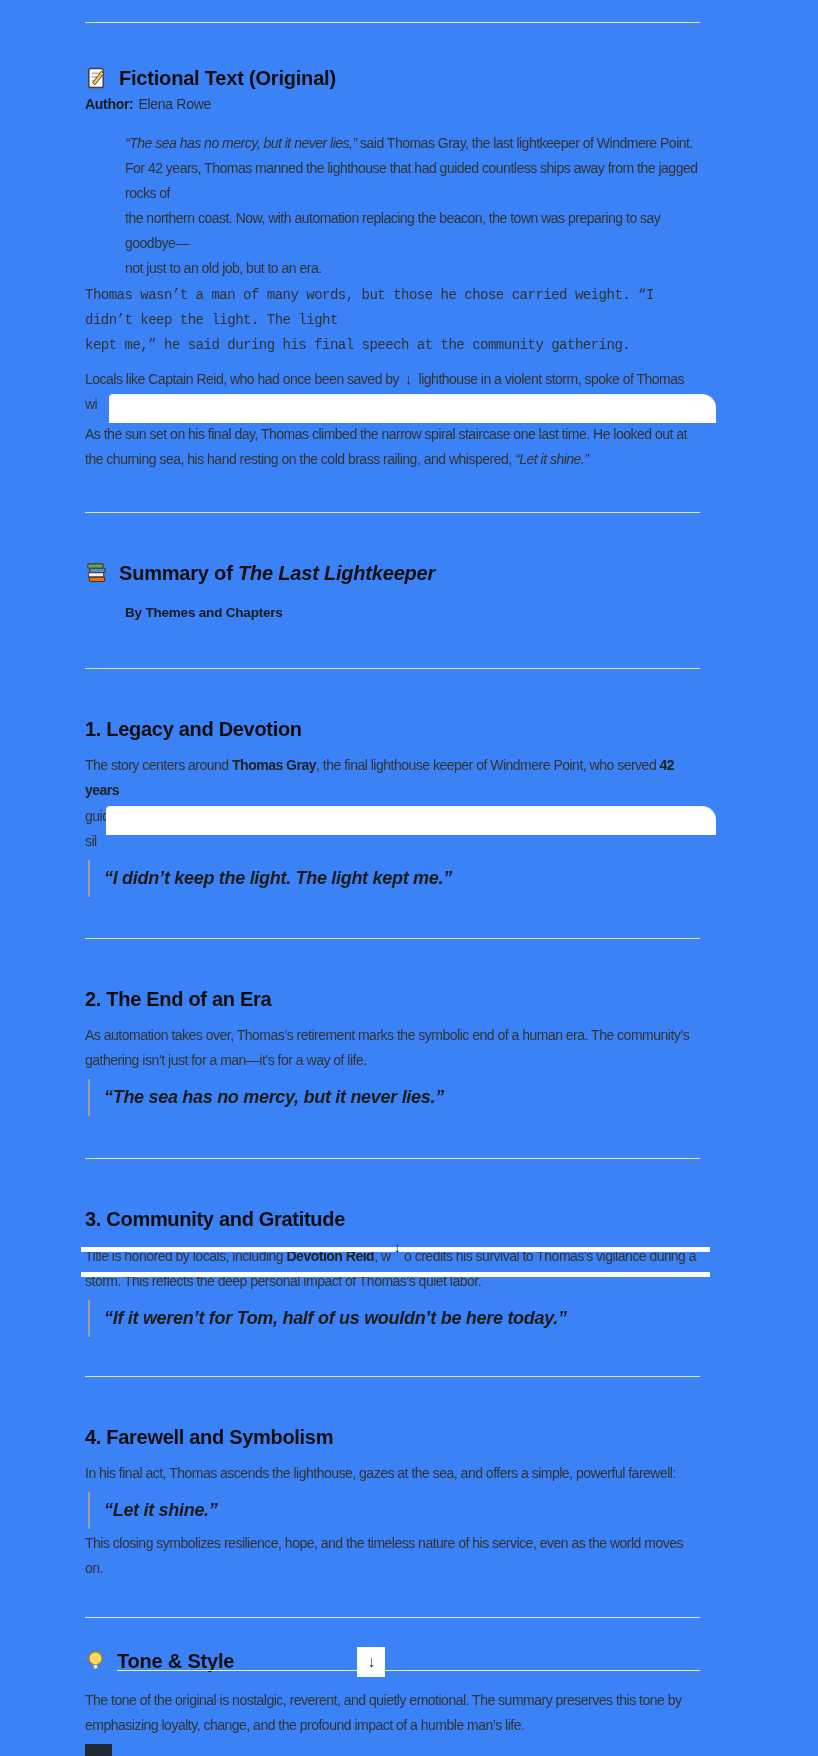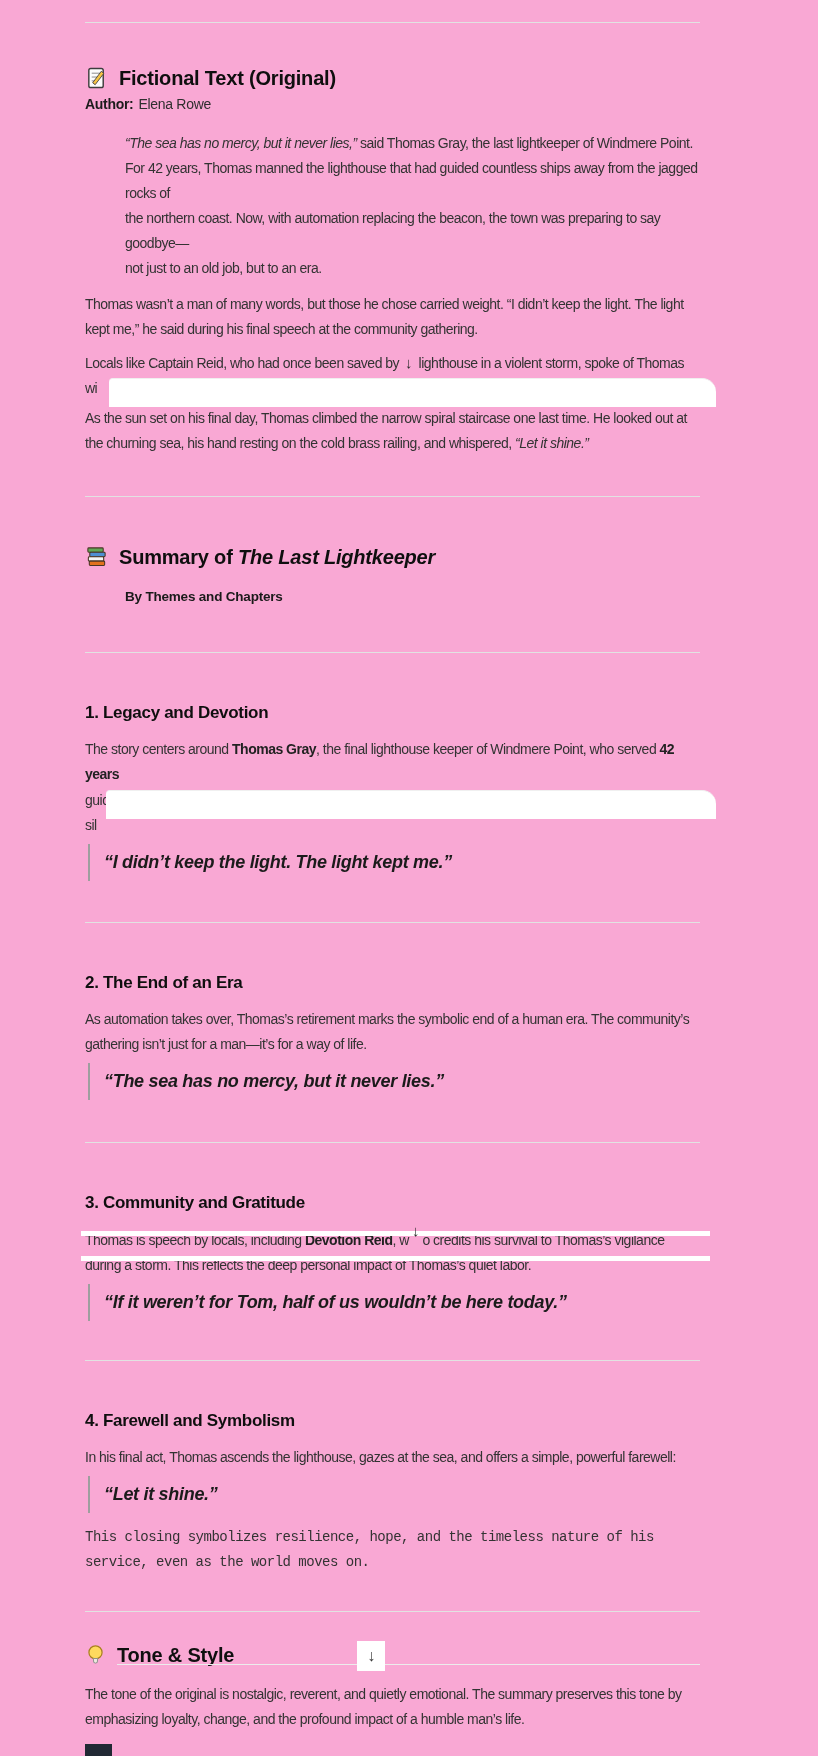--- a/index.html
+++ b/index.html
@@ -1,20 +1,20 @@
 <!DOCTYPE html>
 <html><head>
 <meta charset="utf-8">
 <style>
   html,body{margin:0;padding:0;background:#ffffff;}
   .page{
     position:relative;
     width:818px;
     height:1756px;
-    background:#f9a8d4;
+    background:#3b82f6;
     font-family:"Liberation Sans","DejaVu Sans",sans-serif;
     color:#333333;
     overflow:hidden;
   }
   .divider{
     border:0;
     border-top:1px solid #e2e2e2;
     margin:0 118px 0 85px;
   }
   #d1{margin-top:22px;}
@@ -47,36 +47,36 @@
   .meta{
     margin:0;font-size:14px;line-height:22px;color:#2f2f2f;letter-spacing:-0.3px;
   }
   .meta-title{margin-top:18px;}
   .meta .lbl{font-weight:700;color:#1c1c1c;margin-right:5px;}
 
   .para{
     margin:0;font-size:14px;line-height:25px;color:#333333;letter-spacing:-0.5px;
   }
   .sp1{margin-top:16px;margin-left:40px;}
-  .sp2{margin-top:11px;}
+  .sp2{margin-top:2px;font-family:Liberation Mono, monospace;}
   .sp3{margin-top:8px;}
   .sp4{margin-top:5px;}
   .rel{position:relative;}
 
   .sum-sub{
     margin:16px 0 0;font-size:13.5px;font-weight:700;line-height:18px;
     color:#1a1a1a;letter-spacing:-0.2px;padding-left:40px;
   }
 
   h3{
-    margin:48px 0 0;font-size:17px;font-weight:700;line-height:24px;
+    margin:48px 0 0;font-size:20px;font-weight:700;line-height:24px;
     color:#0f0f0f;letter-spacing:-0.3px;
   }
   .theme-p{margin-top:12px;}
-  .after-p{margin-top:12px;font-family:Liberation Mono, monospace;}
+  .after-p{margin-top:2px;}
   .tone-p{margin-top:12px;}
 
   blockquote{
     margin:6px 0 0 3px;
     border-left:2px solid #9e9e9e;
     padding:6px 0 6px 14px;
     font-size:18px;line-height:25px;
     font-weight:700;font-style:italic;
     color:#1b1b1b;letter-spacing:-0.3px;
   }
@@ -173,21 +173,21 @@
   <div class="content">
     <h3>2. The End of an Era</h3>
     <p class="para theme-p"><span class="seg-r">As automation takes over, Thomas’s retirement marks the symbolic end of a human era. The community’s</span><br><span class="seg-r">gathering isn’t just for a man—it’s for a way of life.</span></p>
     <blockquote><span>“The sea has no mercy, but it never lies.”</span></blockquote>
   </div>
 
   <hr id="d5" class="divider">
 
   <div class="content">
     <h3>3. Community and Gratitude</h3>
-    <p class="para theme-p half-clipped"><span class="seg-r">Thomas is speech by locals, including </span><span class="seg-b">Devotion Reid</span><span class="seg-r">, w</span><span class="seg-arrow-raised">↓</span><span class="seg-r">o credits his survival to Thomas’s vigilance during a storm. This reflects the deep personal impact of Thomas’s quiet labor.</span></p>
+    <p class="para theme-p half-clipped"><span class="seg-r">Title is honored by locals, including </span><span class="seg-b">Devotion Reid</span><span class="seg-r">, w</span><span class="seg-arrow-raised">↓</span><span class="seg-r">o credits his survival to Thomas’s vigilance during a storm. This reflects the deep personal impact of Thomas’s quiet labor.</span></p>
     <blockquote><span>“If it weren’t for Tom, half of us wouldn’t be here today.”</span></blockquote>
   </div>
 
   <hr id="d6" class="divider">
 
   <div class="content">
     <h3>4. Farewell and Symbolism</h3>
     <p class="para theme-p"><span class="seg-r">In his final act, Thomas ascends the lighthouse, gazes at the sea, and offers a simple, powerful farewell:</span></p>
     <blockquote><span>“Let it shine.”</span></blockquote>
     <p class="para after-p"><span class="seg-r">This closing symbolizes resilience, hope, and the timeless nature of his service, even as the world moves on.</span></p>

